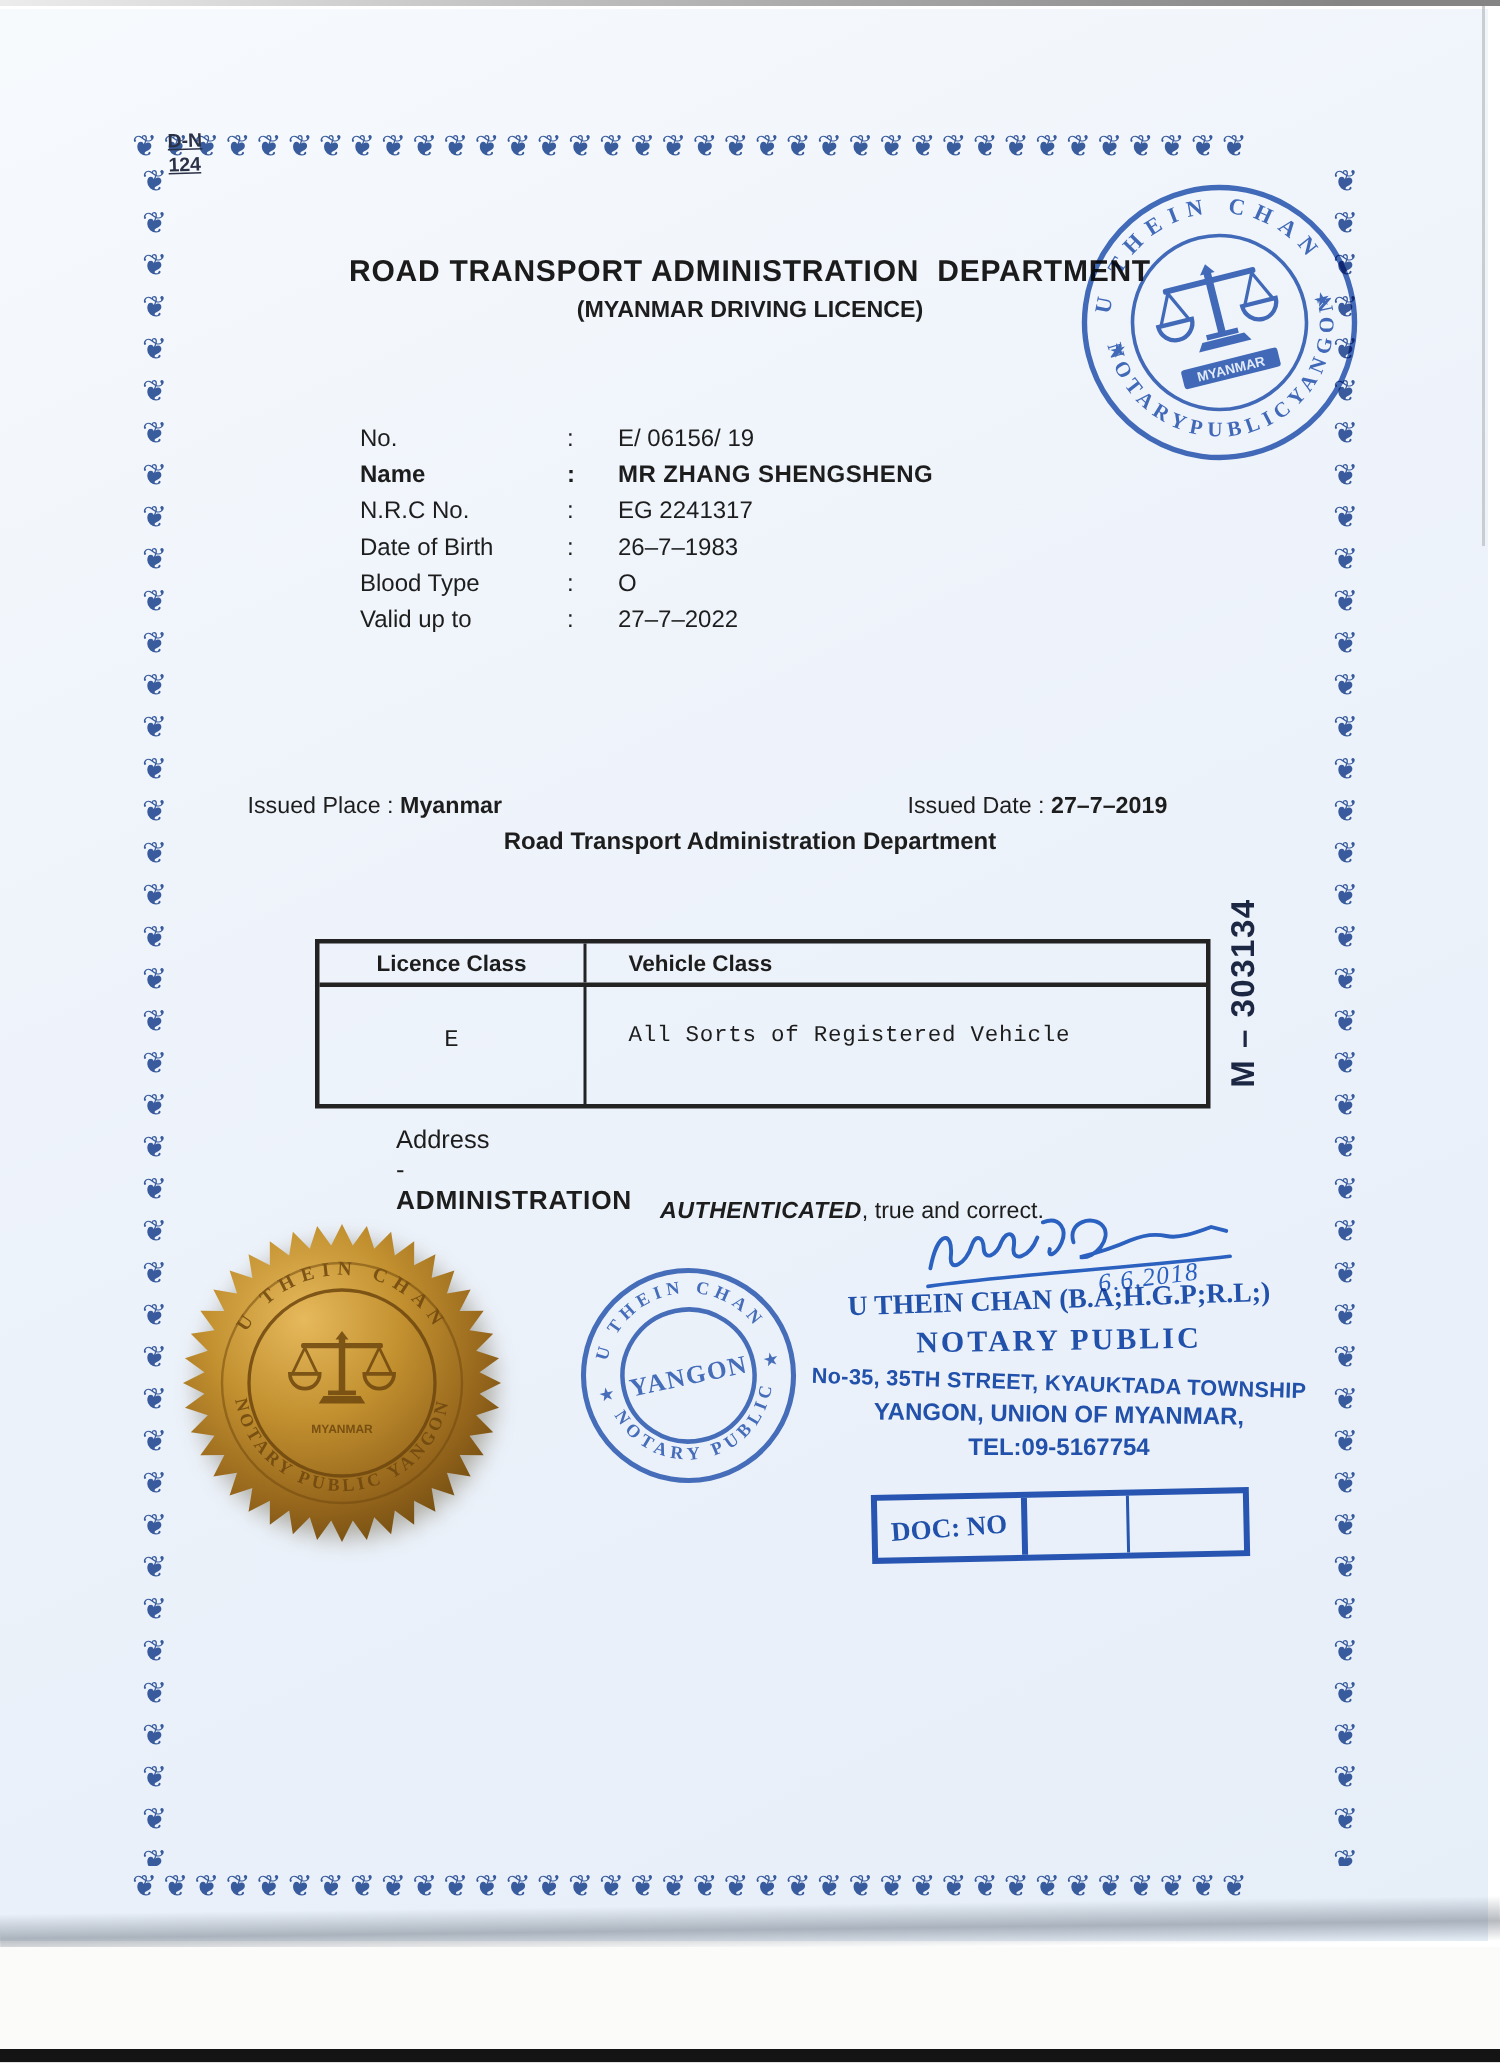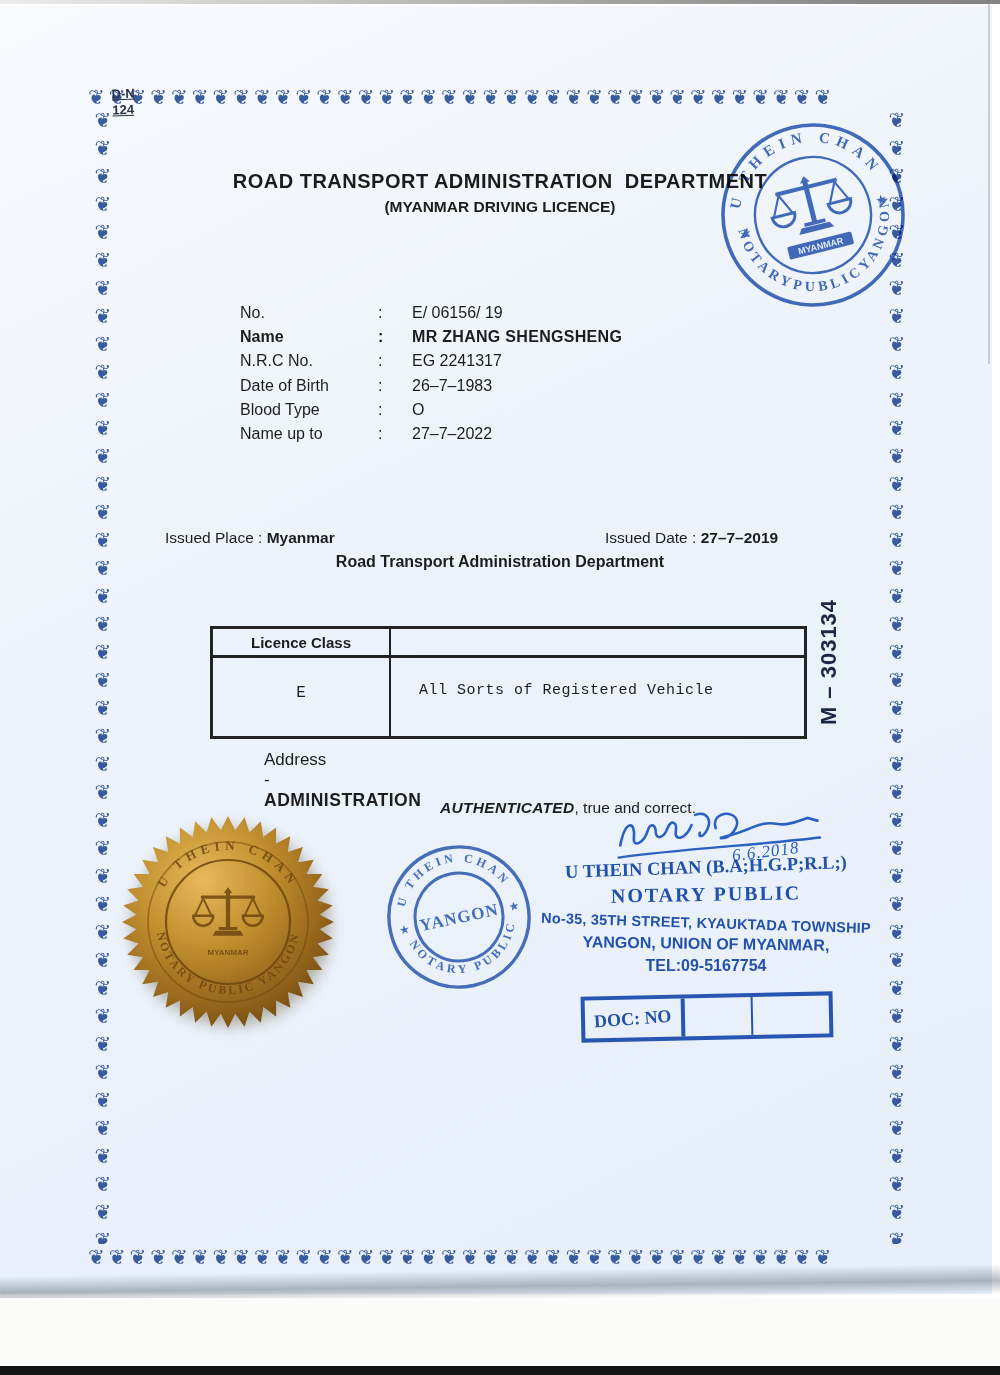--- a/index.html
+++ b/index.html
@@ -32,21 +32,21 @@
   .corner-note span{display:block;text-decoration:underline;}
 
   
   .doc-title{left:0;top:170px;width:1000px;text-align:center;font-weight:bold;font-size:20px;
          letter-spacing:.5px;white-space:pre;color:#1b1b1b;}
   .doc-subtitle{left:0;top:198px;width:1000px;text-align:center;font-weight:bold;font-size:15.5px;}
 
   
   .fields{left:240px;top:284px;width:440px;}
   .frow{display:flex;height:24.2px;font-size:16px;align-items:baseline;}
-  .flabel{width:138px;margin-top:20px;}
+  .flabel{width:138px;}
   .fcolon{width:34px;}
   .fvalue{flex:1;}
   .frow.bold .fvalue{font-weight:bold;letter-spacing:.3px;}
 
   
   .issued-place{left:165px;top:529px;font-size:15.5px;}
   .issued-date{left:605px;top:529px;font-size:15.5px;}
   .bold{font-weight:bold;}
   .dept-line{left:0;top:553px;width:1000px;text-align:center;font-weight:bold;font-size:16px;}
 
@@ -168,39 +168,40 @@
       <span class="flabel">Date of Birth</span>
       <span class="fcolon">:</span>
       <span class="fvalue">26–7–1983</span>
     </div>
     <div class="frow">
       <span class="flabel">Blood Type</span>
       <span class="fcolon">:</span>
       <span class="fvalue">O</span>
     </div>
     <div class="frow">
-      <span class="flabel">Name up to</span>
+      <span class="flabel">Valid up to</span>
       <span class="fcolon">:</span>
       <span class="fvalue">27–7–2022</span>
     </div>
   </div>
 
   <div class="abs issued-place">
     <span>Issued Place :</span>
     <span class="bold">Myanmar</span>
   </div>
   <div class="abs issued-date">
     <span>Issued Date :</span>
     <span class="bold">27–7–2019</span>
   </div>
   <div class="abs dept-line">Road Transport Administration Department</div>
 
   <div class="abs lic-table">
     <div class="lt-head">
       <div class="lt-c1">Licence Class</div>
+      <div class="lt-c2">Vehicle Class</div>
     </div>
     <div class="lt-body">
       <div class="lt-c1">E</div>
       <div class="lt-c2">All Sorts of Registered Vehicle</div>
     </div>
   </div>
 
   <div class="abs serial">M – 303134</div>
 
   <div class="abs address">

